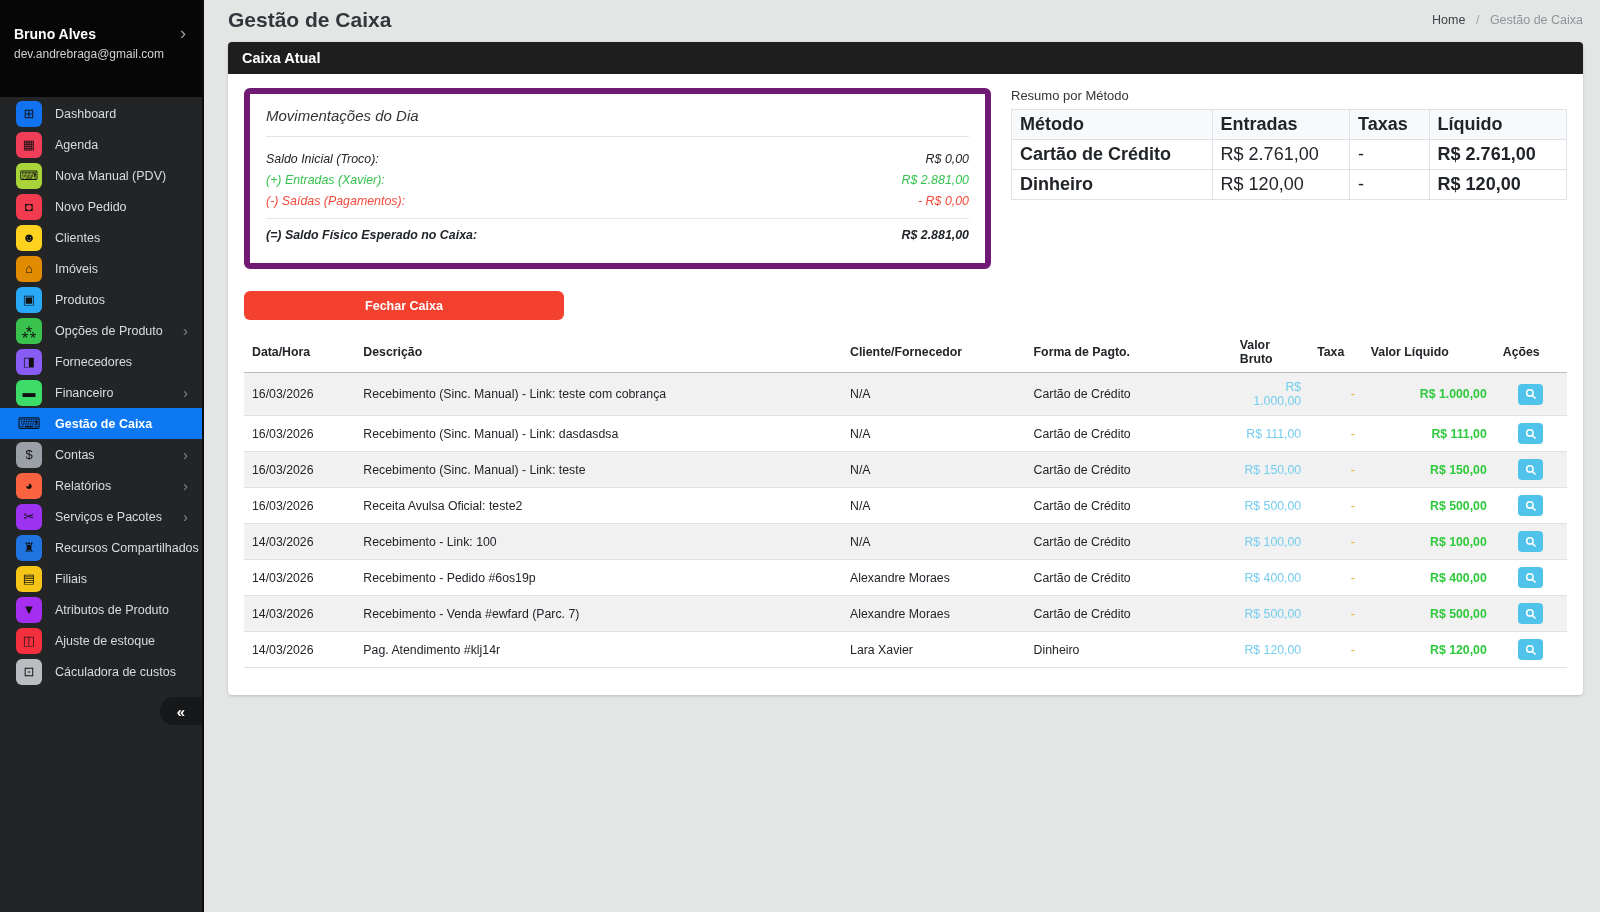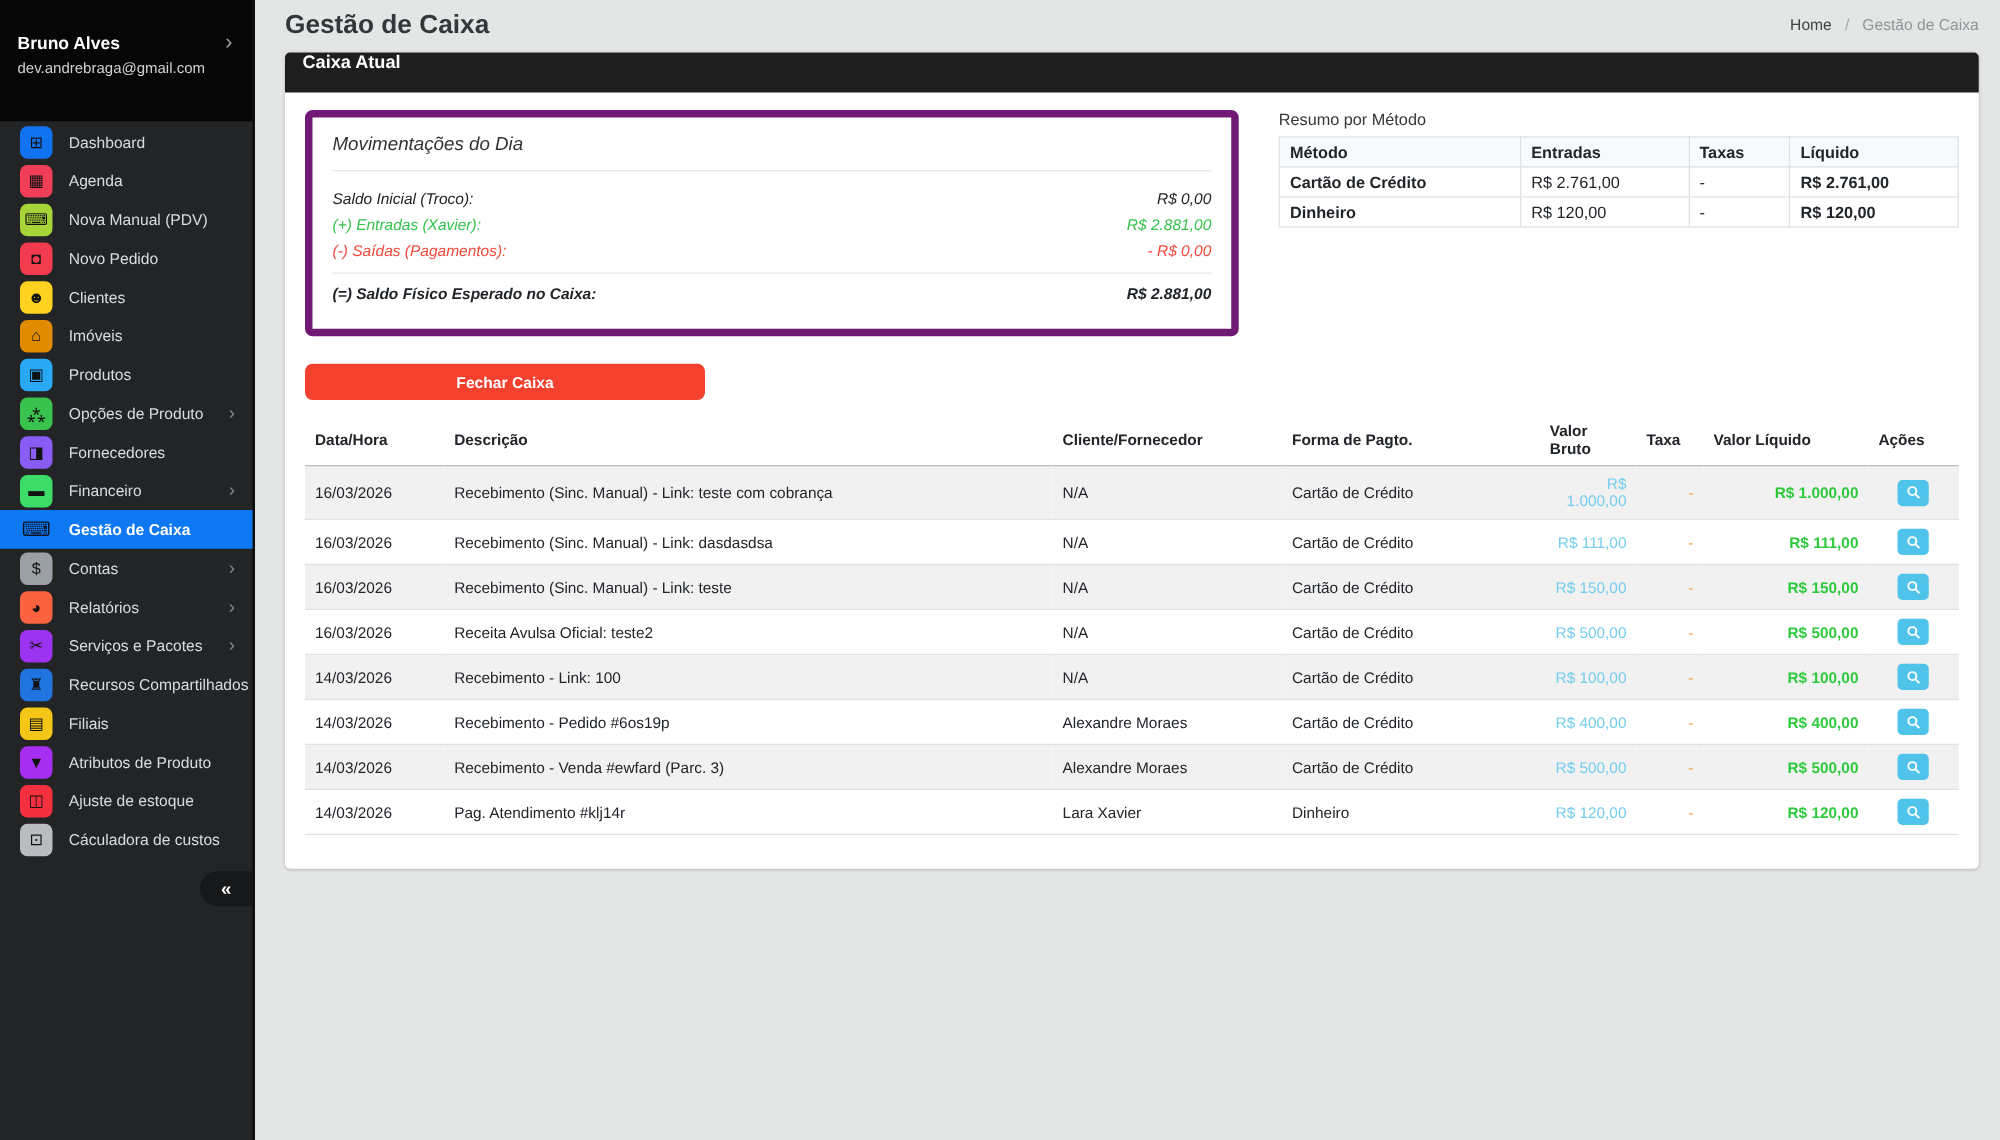--- a/index.html
+++ b/index.html
@@ -50,39 +50,39 @@
   .breadcrumb { font-size:12.5px; margin-top:5px; }
   .breadcrumb .bc-home { color:#3f4246; cursor:pointer; }
   .breadcrumb .bc-sep { color:#a3a7aa; margin:0 7px; }
   .breadcrumb .bc-current { color:#90959a; }
   .card {
     background:#fff; border-radius:4px; box-shadow:0 1px 3px rgba(0,0,0,.18);
     margin-top:0;
   }
   .card-header {
     background:#1e1e1e; color:#fff; font-size:14.5px; font-weight:bold;
-    height:32px; display:flex; align-items:flex-start; padding:0 14px;
+    height:32px; display:flex; align-items:center; padding:0 14px;
     border-radius:4px 4px 0 0;
   }
   .card-body { padding:14px 16px 27px 16px; }
   
   .top-row { display:flex; align-items:flex-start; }
   .day-box {
     width:747px; border:6px solid #701a75; border-radius:6px;
     padding:13px 16px 14px 16px; background:#fff;font-style:italic;
   }
   .day-title { font-size:15px; font-weight:500; color:#303336; padding-bottom:12px; border-bottom:1px solid #e3e5e7; }
   .day-rows { padding-top:8px; }
   .srow { display:flex; justify-content:space-between; font-size:12.4px; margin:7px 0; }
   .srow.positive { color:#36c24d; }
   .srow.negative { color:#f4493a; }
   .srow.total { border-top:1px solid #e3e5e7; margin-top:10px; padding-top:9px; font-weight:bold; color:#212529; }
-  .right-col { flex:1; margin-left:32px; }
+  .right-col { flex:1; margin-left:20px; }
   .resumo-title { font-size:13px; color:#33363a; margin-bottom:6px; }
-  table.resumo { width:100%; border-collapse:collapse; font-size:13px; }
+  table.resumo { width:100%; border-collapse:collapse; font-size:18px; }
   table.resumo th, table.resumo td { border:1px solid #dee2e6; padding:4px 8px; text-align:left; }
   table.resumo th { background:#f8f9fa; font-weight:bold; }
   table.resumo td.col-method { font-weight:bold; }
   table.resumo td.col-liquido { font-weight:bold; }
   
   .controls-row { display:flex; align-items:flex-end; margin-top:22px; }
   .mov-title { font-size:17px; font-weight:500; color:#303336; flex:1; padding-bottom:5px; }
   .close-btn {
     width:320px; height:29px; background:#f4402f; border:none; border-radius:6px;
     color:#fff; font-size:12.5px; font-weight:bold; cursor:pointer;
@@ -395,21 +395,21 @@
               <td class="ta-r c-net">R$ 400,00</td>
               <td class="ta-c"><button class="view-btn">
                   <svg viewBox="0 0 16 16" width="12" height="12">
                     <circle cx="6.5" cy="6.5" r="4.3" fill="none" stroke="#fff" stroke-width="2"></circle>
                     <line x1="10" y1="10" x2="14" y2="14" stroke="#fff" stroke-width="2.2"></line>
                   </svg>
                 </button></td>
             </tr>
             <tr>
               <td>14/03/2026</td>
-              <td>Recebimento - Venda #ewfard (Parc. 3)</td>
+              <td>Recebimento - Venda #ewfard (Parc. 7)</td>
               <td>Alexandre Moraes</td>
               <td>Cartão de Crédito</td>
               <td class="ta-r c-bruto">R$ 500,00</td>
               <td class="ta-r c-fee">-</td>
               <td class="ta-r c-net">R$ 500,00</td>
               <td class="ta-c"><button class="view-btn">
                   <svg viewBox="0 0 16 16" width="12" height="12">
                     <circle cx="6.5" cy="6.5" r="4.3" fill="none" stroke="#fff" stroke-width="2"></circle>
                     <line x1="10" y1="10" x2="14" y2="14" stroke="#fff" stroke-width="2.2"></line>
                   </svg>

